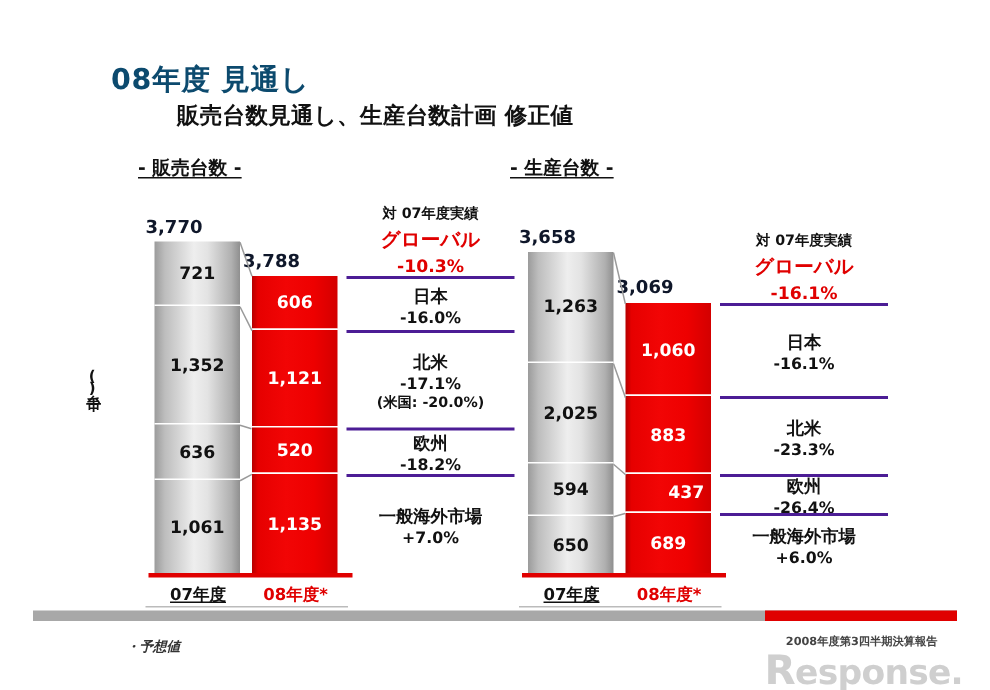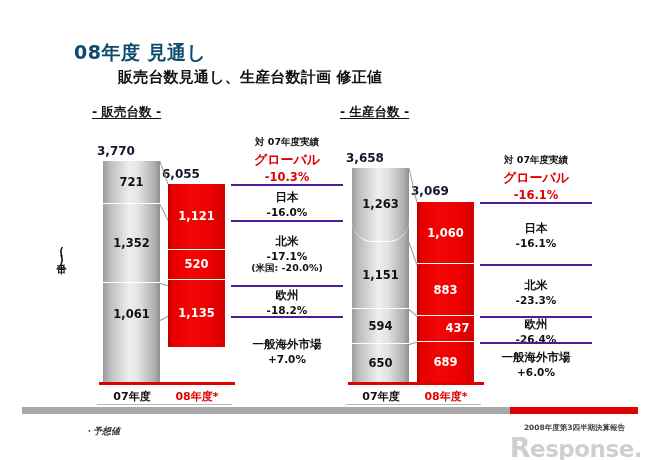--- a/index.html
+++ b/index.html
@@ -60,21 +60,21 @@
 
   
   .connector{position:absolute;height:1px;background:#9a9a9a;transform-origin:left center;}
 
   
   .baseline{position:absolute;height:3px;background:#e00000;}
 
   .xtick{
     position:absolute;font-size:11px;font-weight:bold;text-align:center;width:70px;
   }
-  .xtick.grey-col{color:#111;}
+  .xtick.grey-col{color:#111;text-decoration:underline;}
   .xtick.red-col{color:#e00000;}
   .xaxis-rule{position:absolute;height:1px;background:#bbbbbb;}
 
   
   .legend{position:absolute;width:112px;text-align:center;}
   .legend .lg-head{font-size:9.5px;font-weight:bold;color:#111;}
   .legend .lg-global{font-size:13px;font-weight:bold;color:#e00000;margin-top:2px;}
   .legend .lg-globalpct{font-size:11.5px;font-weight:bold;color:#e00000;margin-top:1px;}
   .lg-row{
     position:absolute;width:112px;text-align:center;
@@ -110,37 +110,43 @@
   <div class="unit-label">(千台)</div>
 
   <div class="chart left" id="chart-0">
       <div class="bar gray" style="left: 103px; top: 161.455px; height: 220.545px;">
         <div class="seg" style="height: 42.1785px;">
           <span>721</span>
         </div>
         <div class="seg" style="height: 79.092px;">
           <span>1,352</span>
         </div>
+        <div class="seg" style="height: 37.206px;">
+          <span>636</span>
+        </div>
         <div class="seg" style="height: 62.0685px;">
           <span>1,061</span>
         </div>
       </div>
       <div class="bar-total" style="left: 97px; top: 144.455px;">3,770</div>
       <div class="bar red" style="left: 168px; top: 184.153px; height: 197.847px;">
+        <div class="seg" style="height: 35.451px;">
+          <span>606</span>
+        </div>
         <div class="seg" style="height: 65.5785px;">
           <span>1,121</span>
         </div>
         <div class="seg" style="height: 30.42px;">
           <span>520</span>
         </div>
         <div class="seg" style="height: 66.3975px;">
           <span>1,135</span>
         </div>
       </div>
-      <div class="bar-total" style="left: 162px; top: 167.153px;">6,055</div>
+      <div class="bar-total" style="left: 162px; top: 167.153px;">3,788</div>
       <div class="connector" style="left: 160px; top: 161.455px; width: 24.0666px; transform: rotate(70.5848deg);"></div>
       <div class="connector" style="left: 160px; top: 203.633px; width: 17.8622px; transform: rotate(63.3926deg);"></div>
       <div class="connector" style="left: 160px; top: 282.725px; width: 8.3688px; transform: rotate(17.073deg);"></div>
       <div class="connector" style="left: 160px; top: 319.931px; width: 9.09617px; transform: rotate(-28.4189deg);"></div>
       <div class="baseline" style="left: 99px; top: 382px; width: 136px;"></div>
       <div class="xtick grey-col" style="left: 97px; top: 389px;">07年度</div>
       <div class="xtick red-col" style="left: 162px; top: 389px;">08年度*</div>
       <div class="xaxis-rule" style="left: 97px; top: 404px; width: 135px;"></div>
       <div class="legend" style="left: 231px; top: 136.153px;">
         <div class="lg-head">対 07年度実績</div>
@@ -160,25 +166,25 @@
         <div class="nm">欧州</div>
         <div class="pct">-18.2%</div>
       </div>
       <div class="lg-row" style="left: 231px; top: 315.603px; height: 66.3975px; display: flex; flex-direction: column; align-items: center; justify-content: center;">
         <div class="nm">一般海外市場</div>
         <div class="pct">+7.0%</div>
       </div>
     </div>
   <div class="chart right" id="chart-1">
       <div class="bar gray" style="left: 104px; top: 168.007px; height: 213.993px;">
-        <div class="seg" style="height: 73.8855px; border-radius: 21px;">
+        <div class="seg" style="height: 73.8855px;">
           <span>1,263</span>
         </div>
         <div class="seg" style="height: 67.3335px;">
-          <span>1,151</span>
+          <span>2,025</span>
         </div>
         <div class="seg" style="height: 34.749px;">
           <span>594</span>
         </div>
         <div class="seg" style="height: 38.025px;">
           <span>650</span>
         </div>
       </div>
       <div class="bar-total" style="left: 98px; top: 151.007px;">3,658</div>
       <div class="bar red" style="left: 169px; top: 202.463px; height: 179.536px;">

